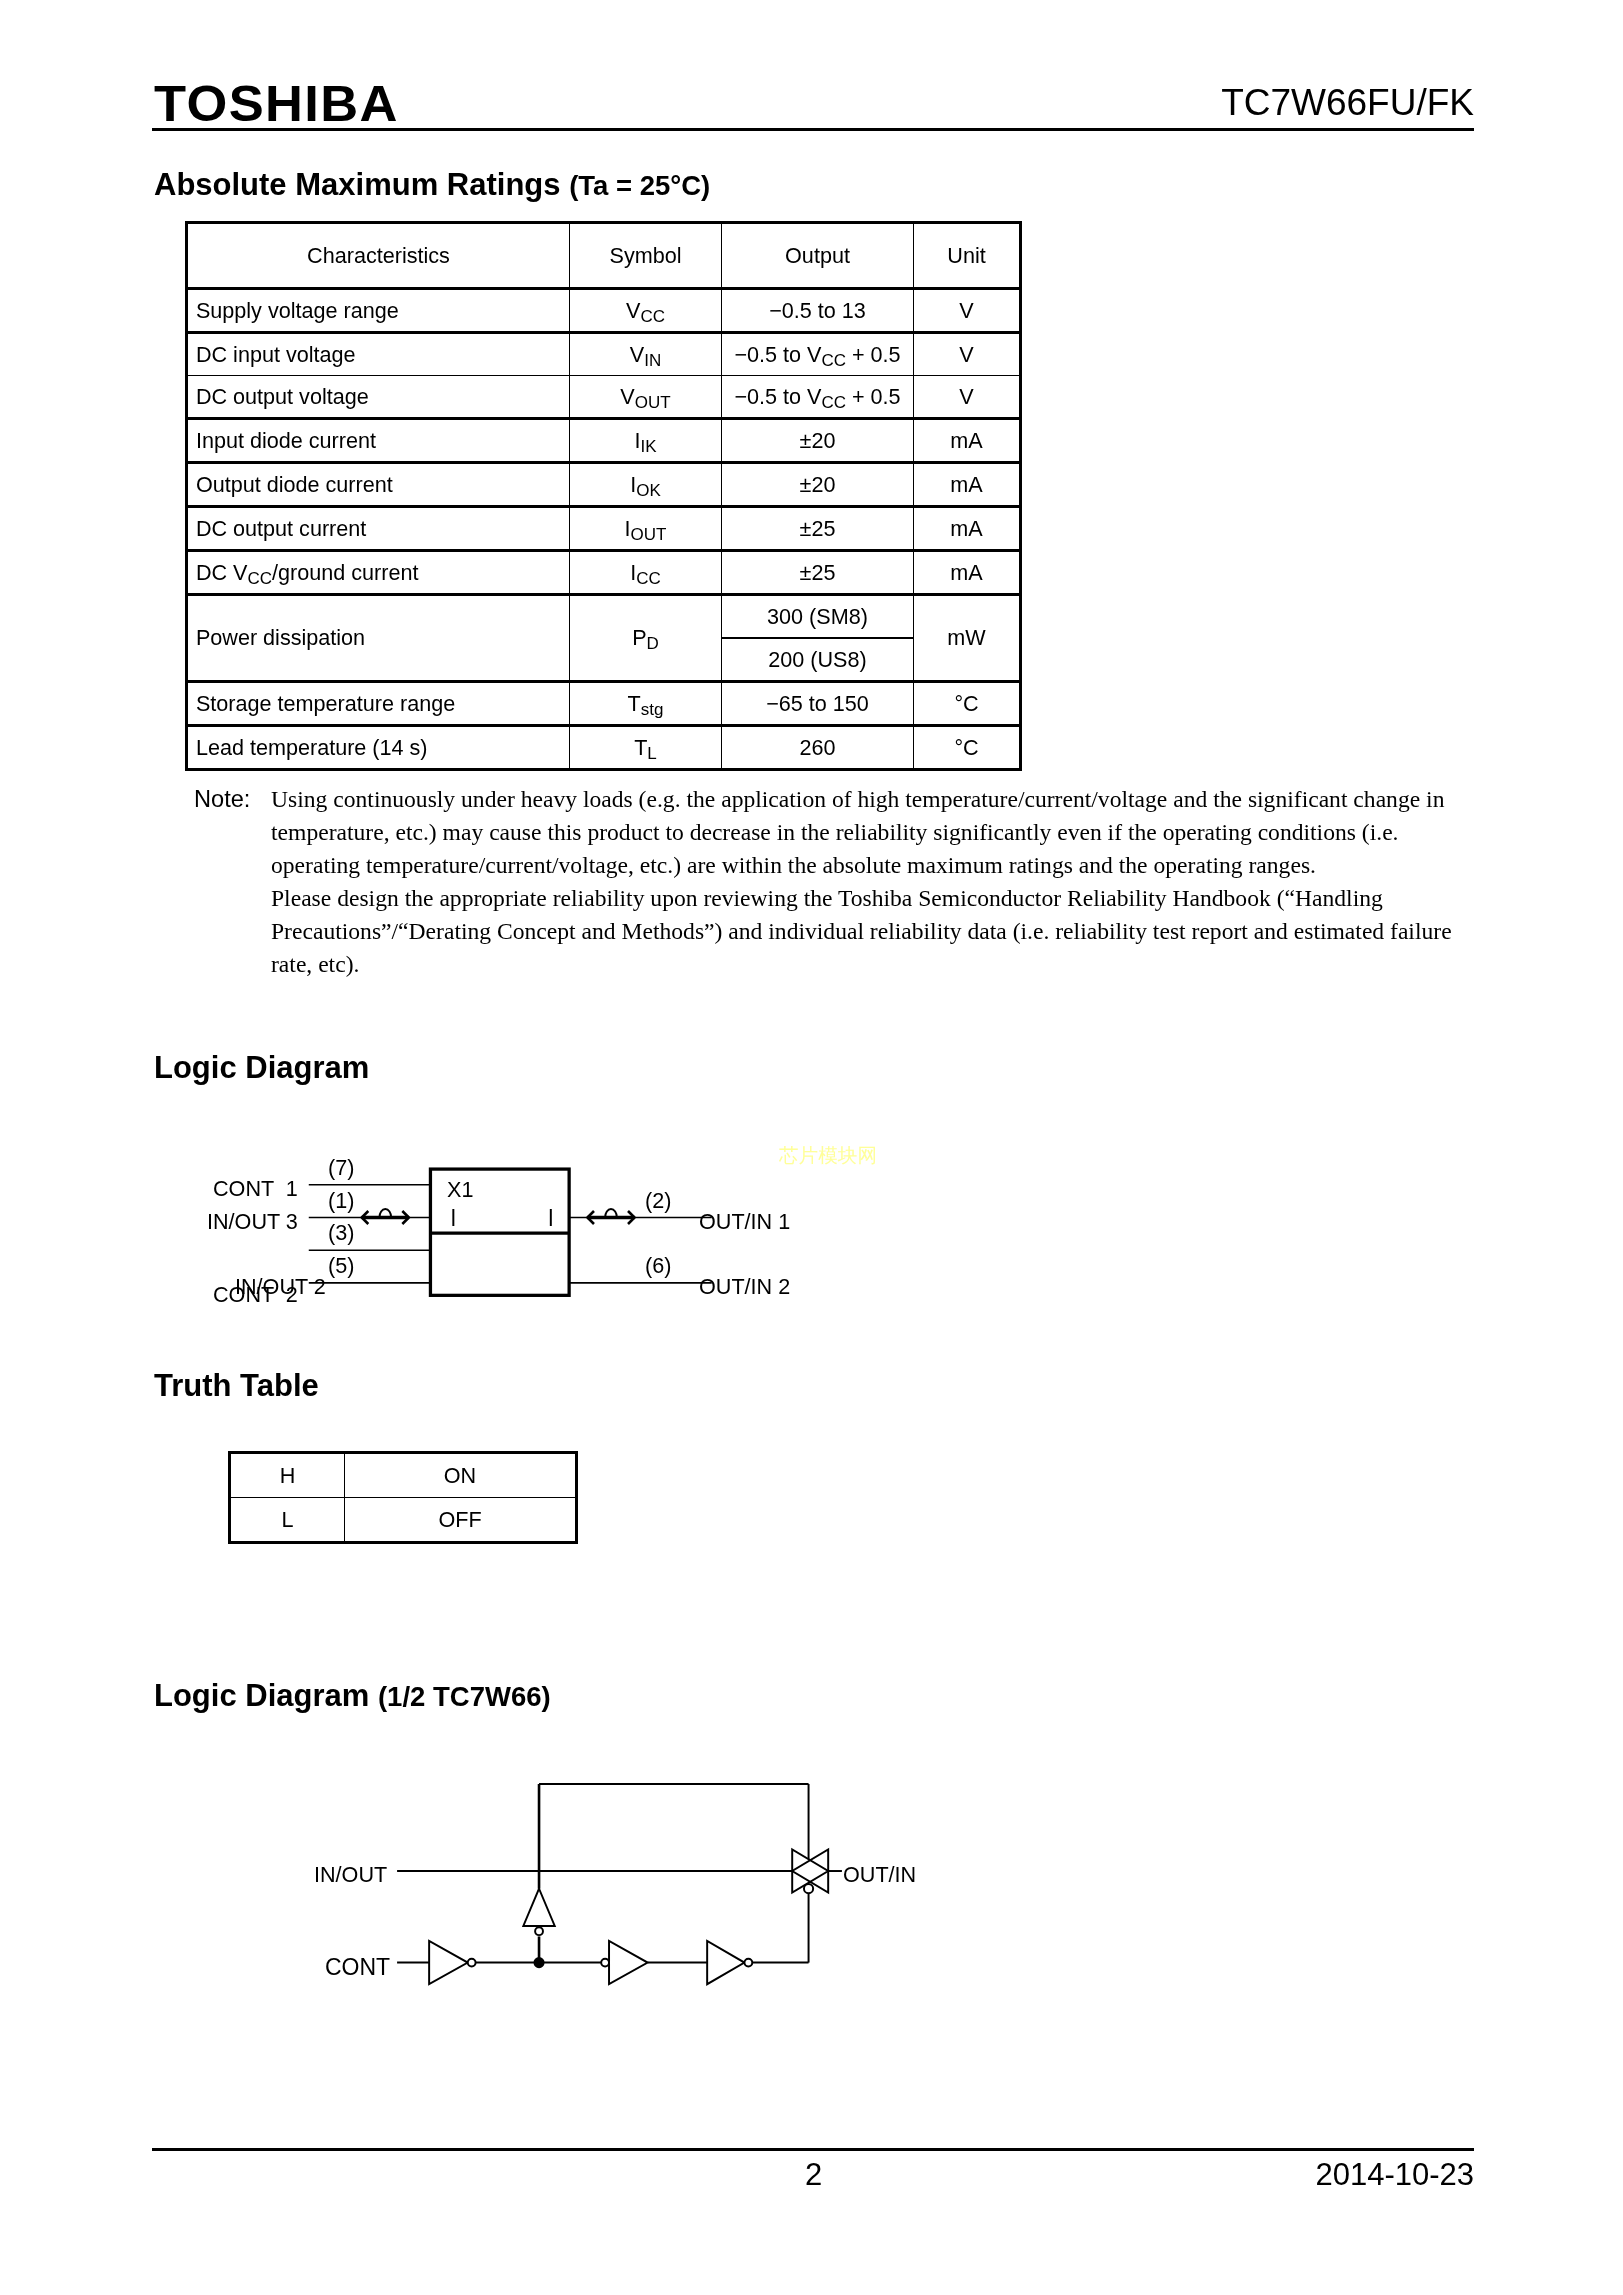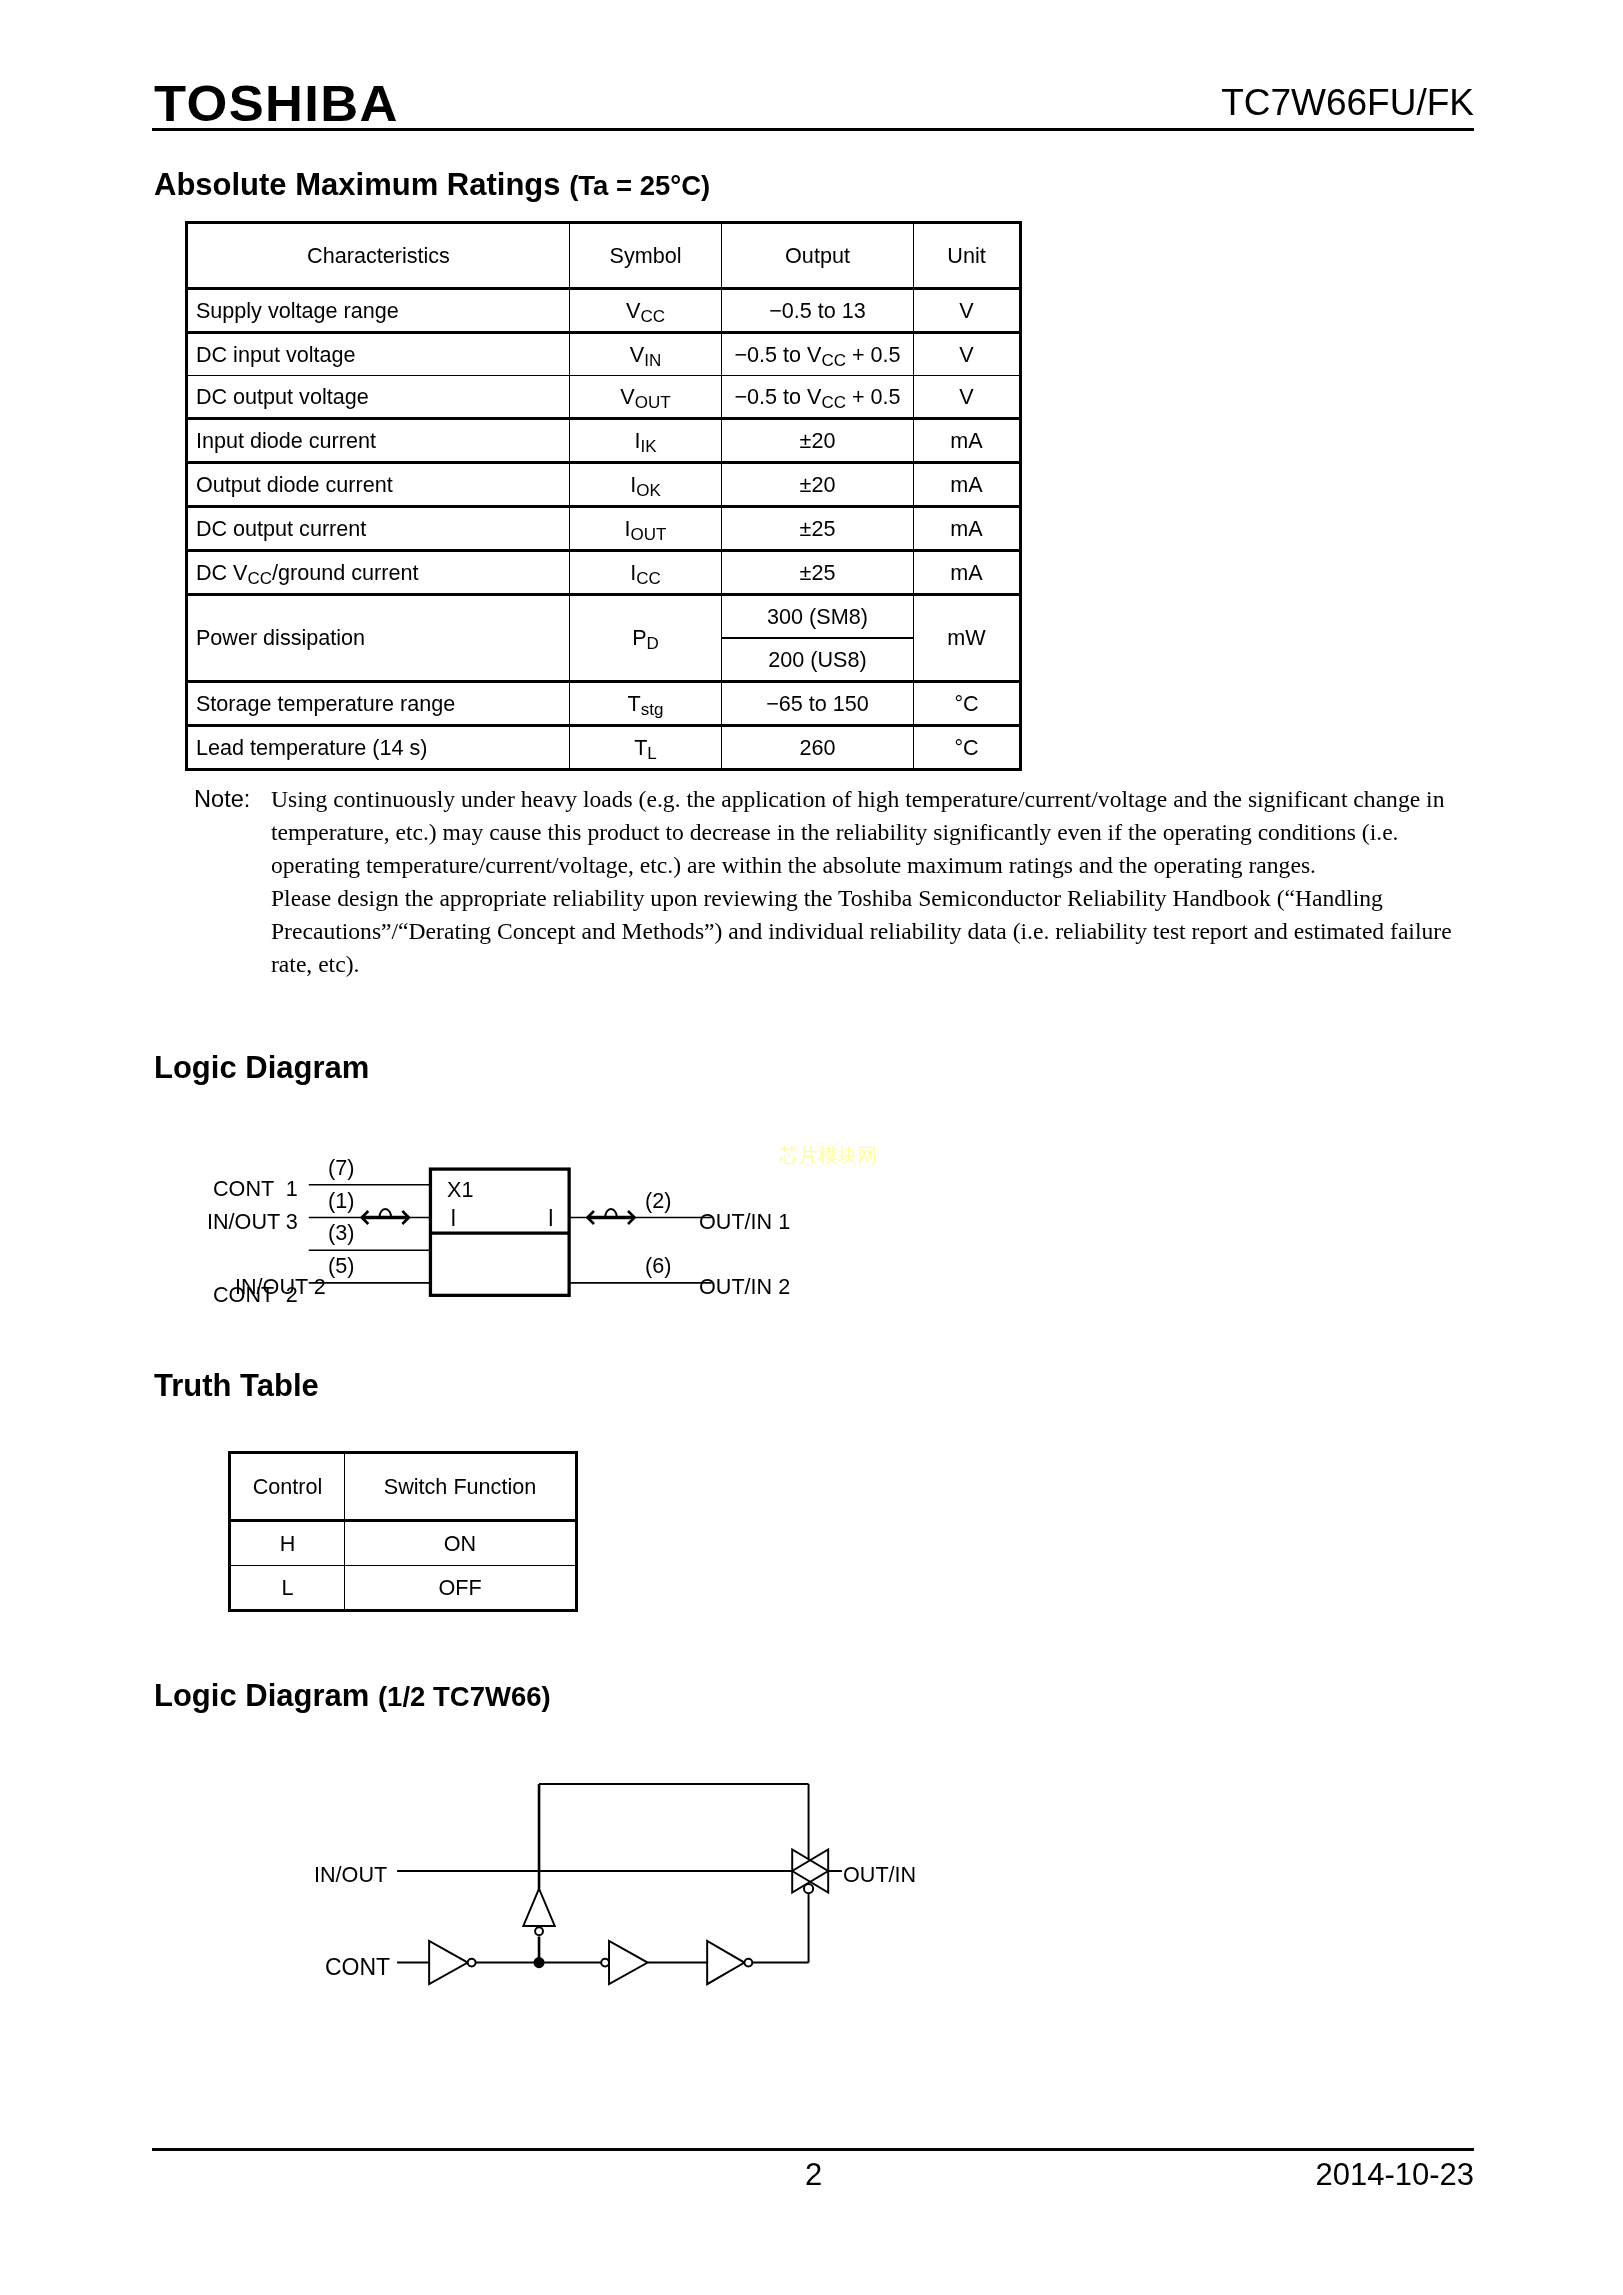--- a/index.html
+++ b/index.html
@@ -195,24 +195,20 @@
 
 <div class="abs" style="left:447px; top:1177px; font-size:21.6px;">X1</div>
 
 <div class="abs h2" style="left:154px; top:1370px;">Truth Table</div>
 <table class="tt">
   <colgroup>
       <col style="width:115px">
       <col style="width:232px">
     </colgroup>
   <tbody>
-      <tr>
-    <th>Control</th>
-    <th>Switch Function</th>
-  </tr>
   <tr>
     <td>H</td>
     <td>ON</td>
   </tr>
   <tr>
     <td>L</td>
     <td>OFF</td>
   </tr>
 </tbody>
   </table>

